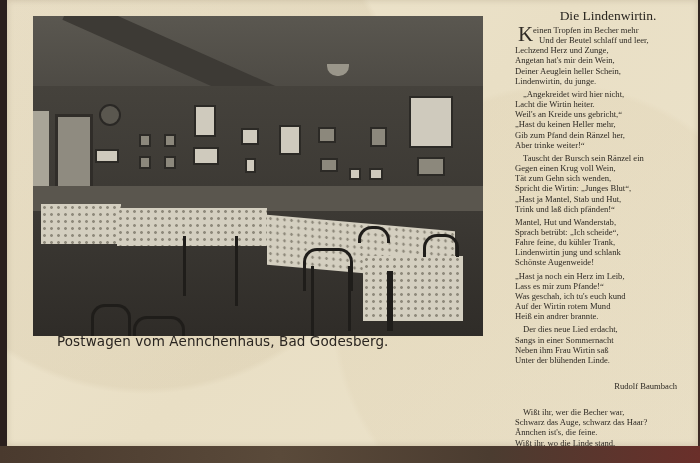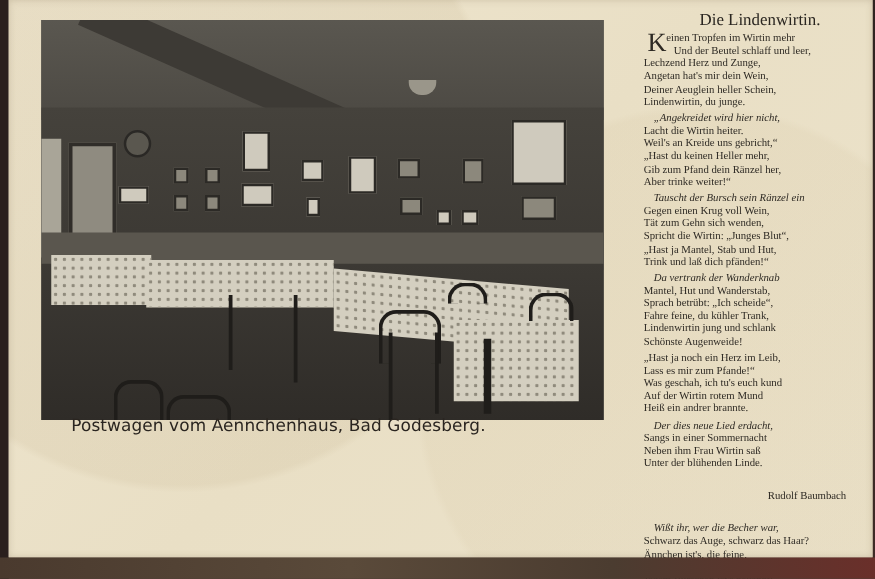--- a/index.html
+++ b/index.html
@@ -97,21 +97,21 @@
   .poem {
     position:absolute; left:508px; top:8px; width:180px;
     color:#2e2a24; font-size:8.6px; line-height:10.15px;
   }
   .poem-title {
     text-align:center; font-size:13.5px; line-height:16px;
     margin-left:6px; margin-bottom:1px; color:#2a2620;
   }
   .stanza { margin-bottom:3px; }
   .line { white-space:nowrap; }
-  .indent { padding-left:8px;font-style:italic; }
+  .indent { padding-left:8px; }
   .dropcap-wrap { position:relative; }
   .dropcap {
     position:absolute; left:3px; top:-1px; font-size:21px; line-height:20px;
   }
   .dc-line1 { padding-left:18px; }
   .dc-line2 { padding-left:24px; }
   .author { text-align:right; padding-right:18px; margin-bottom:16px; }
 </style>
 </head>
 <body>
@@ -168,21 +168,21 @@
     <div class="leg" style="left:354px;top:255px;height:60px;width:6px;"></div>
   </div>
 
   <div class="caption">Postwagen vom Aennchenhaus, Bad Godesberg.</div>
 
   <div class="poem">
     <div class="poem-title">Die Lindenwirtin.</div>
 
     <div class="stanza dropcap-wrap">
       <span class="dropcap">K</span>
-      <div class="line dc-line1">einen Tropfen im Wirtin mehr</div>
+      <div class="line dc-line1">einen Tropfen im Becher mehr</div>
       <div class="line dc-line2">Und der Beutel schlaff und leer,</div>
       <div class="line">Lechzend Herz und Zunge,</div>
       <div class="line">Angetan hat's mir dein Wein,</div>
       <div class="line">Deiner Aeuglein heller Schein,</div>
       <div class="line">Lindenwirtin, du junge.</div>
     </div>
 
     <div class="stanza">
       <div class="line indent">„Angekreidet wird hier nicht,</div>
       <div class="line">Lacht die Wirtin heiter.</div>
@@ -195,21 +195,20 @@
     <div class="stanza">
       <div class="line indent">Tauscht der Bursch sein Ränzel ein</div>
       <div class="line">Gegen einen Krug voll Wein,</div>
       <div class="line">Tät zum Gehn sich wenden,</div>
       <div class="line">Spricht die Wirtin: „Junges Blut“,</div>
       <div class="line">„Hast ja Mantel, Stab und Hut,</div>
       <div class="line">Trink und laß dich pfänden!“</div>
     </div>
 
     <div class="stanza">
-      <div class="line indent">Da vertrank der Wanderknab</div>
       <div class="line">Mantel, Hut und Wanderstab,</div>
       <div class="line">Sprach betrübt: „Ich scheide“,</div>
       <div class="line">Fahre feine, du kühler Trank,</div>
       <div class="line">Lindenwirtin jung und schlank</div>
       <div class="line">Schönste Augenweide!</div>
     </div>
 
     <div class="stanza">
       <div class="line">„Hast ja noch ein Herz im Leib,</div>
       <div class="line">Lass es mir zum Pfande!“</div>

